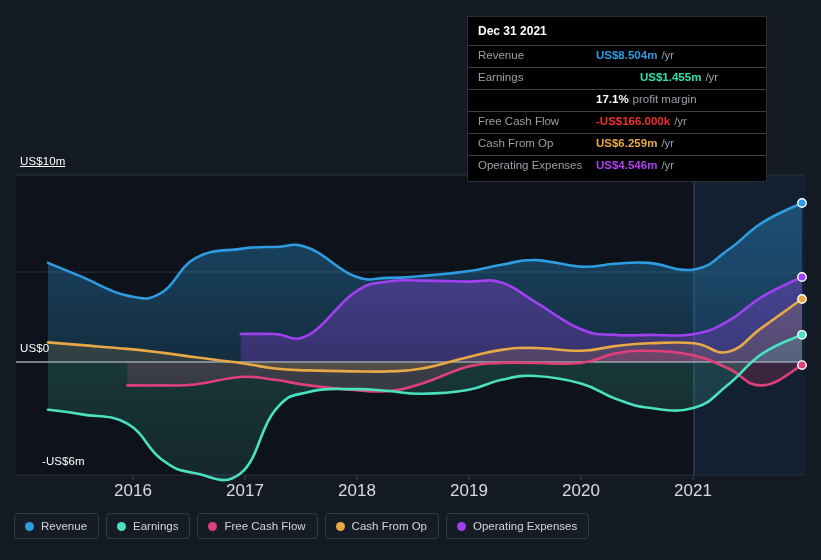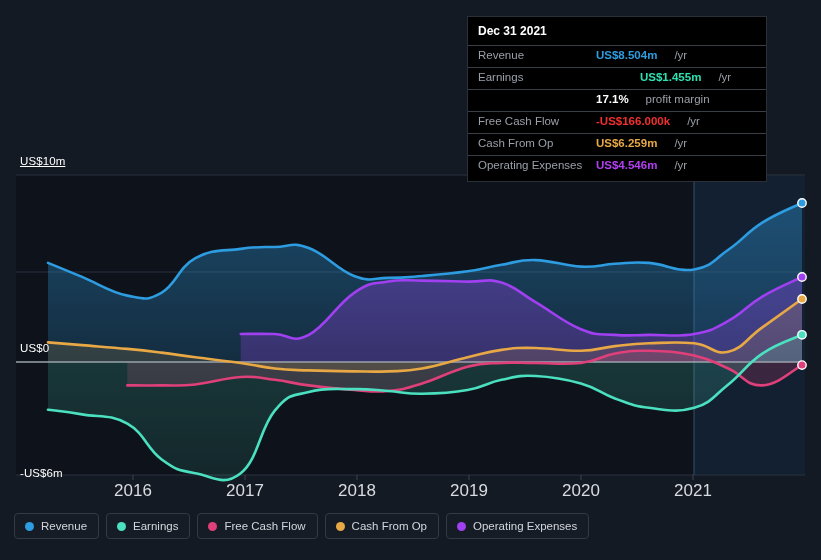--- a/index.html
+++ b/index.html
@@ -75,21 +75,21 @@
     font-size: 11.5px;
     min-height: 15px;
   }
   .tt-label {
     color: #9aa0a8;
     width: 118px;
     flex: 0 0 118px;
   }
   .tt-value {
     font-weight: bold;
-    margin-right: 17px;
+    margin-right: 4px;
   }
   .tt-unit { color: #9aa0a8; font-weight: normal; }
   .tt-sub-pad { width: 118px; flex: 0 0 118px; }
 
   
   #legend {
     position: absolute;
     left: 14px;
     top: 513px;
     display: flex;
@@ -171,21 +171,21 @@
         <path d="M48.00,409.69 C55.48,410.71 64.55,411.27 82.02,414.36 C99.48,417.45 109.91,413.84 127.37,423.71 C144.83,433.58 146.42,448.34 161.38,459.24 C176.35,470.14 177.94,470.18 195.40,473.26 C212.86,476.35 223.29,487.05 240.75,473.26 C258.21,459.48 259.80,428.52 274.77,410.62 C289.73,392.72 291.32,396.65 308.78,391.92 C326.24,387.19 336.67,389.32 354.14,389.12 C371.60,388.91 373.18,389.96 388.15,390.99 C403.12,392.01 404.70,394.00 422.17,393.79 C439.63,393.58 450.06,393.14 467.52,390.05 C484.98,386.96 486.57,382.85 501.53,379.76 C516.50,376.68 518.09,375.20 535.55,376.02 C553.01,376.85 563.44,378.57 580.90,383.50 C598.36,388.44 599.95,393.12 614.92,398.46 C629.88,403.81 631.47,405.76 648.93,407.81 C666.39,409.87 676.82,412.96 694.29,407.81 C711.75,402.67 713.33,396.37 728.30,384.44 C743.27,372.51 746.10,364.51 762.32,353.58 C778.53,342.66 793.27,338.93 802.00,334.79" fill="none" stroke="#4ae0c0" stroke-width="2.6" stroke-linecap="round" stroke-linejoin="round"></path>
         <circle cx="802" cy="334.7915" r="4.2" fill="#4ae0c0" stroke="#ffffff" stroke-width="1.4"></circle>
         <path d="M48.00,342.37 C55.48,342.98 64.55,343.73 82.02,345.17 C99.48,346.61 109.91,347.26 127.37,348.91 C144.83,350.56 146.42,350.80 161.38,352.65 C176.35,354.50 177.94,355.06 195.40,357.32 C212.86,359.59 223.29,360.47 240.75,362.94 C258.21,365.40 259.80,366.90 274.77,368.55 C289.73,370.19 291.32,369.80 308.78,370.42 C326.24,371.03 336.67,371.14 354.14,371.35 C371.60,371.56 373.18,371.97 388.15,371.35 C403.12,370.73 404.70,371.63 422.17,368.55 C439.63,365.46 450.06,361.44 467.52,357.32 C484.98,353.21 486.57,351.90 501.53,349.85 C516.50,347.79 518.09,347.77 535.55,347.98 C553.01,348.18 563.44,351.19 580.90,350.78 C598.36,350.37 599.95,347.75 614.92,346.11 C629.88,344.46 631.47,343.92 648.93,343.30 C666.39,342.68 676.82,341.45 694.29,343.30 C711.75,345.15 713.33,355.21 728.30,351.71 C743.27,348.22 746.10,339.00 762.32,327.40 C778.53,315.81 793.27,305.26 802.00,299.02" fill="none" stroke="#e8a845" stroke-width="2.6" stroke-linecap="round" stroke-linejoin="round"></path>
         <circle cx="802" cy="299.0184" r="4.2" fill="#e8a845" stroke="#ffffff" stroke-width="1.4"></circle>
       </svg>
   </div>
 
   <div id="y-labels">
       <div class="axis-label y-label" style="top: 155px; text-decoration: underline;">US$10m</div>
       <div class="axis-label y-label" style="top: 342px;">US$0</div>
-      <div class="axis-label y-label" style="top: 467px;">-US$6m</div>
+      <div class="axis-label y-label" style="top: 455px; margin-left: 22px;">-US$6m</div>
     </div>
   <div id="x-labels">
       <div class="axis-label x-label" style="left: 133px;">2016</div>
       <div class="axis-label x-label" style="left: 245px;">2017</div>
       <div class="axis-label x-label" style="left: 357px;">2018</div>
       <div class="axis-label x-label" style="left: 469px;">2019</div>
       <div class="axis-label x-label" style="left: 581px;">2020</div>
       <div class="axis-label x-label" style="left: 693px;">2021</div>
     </div>
 

